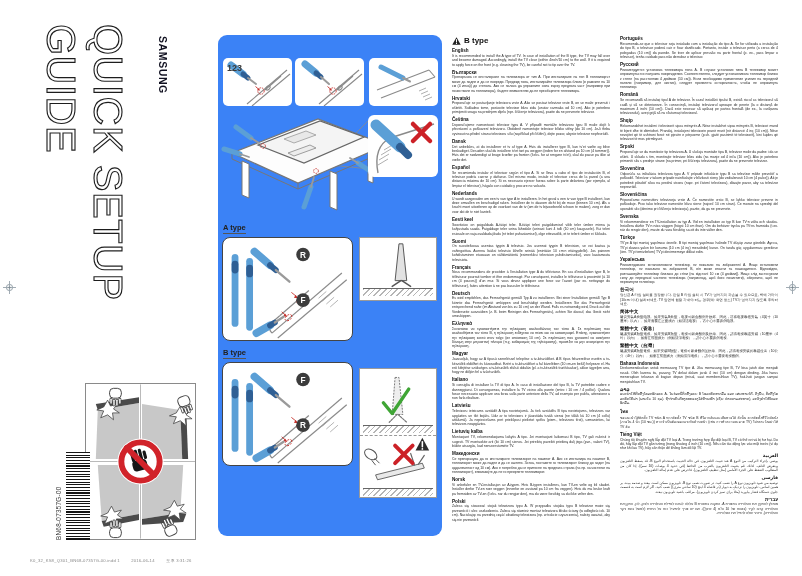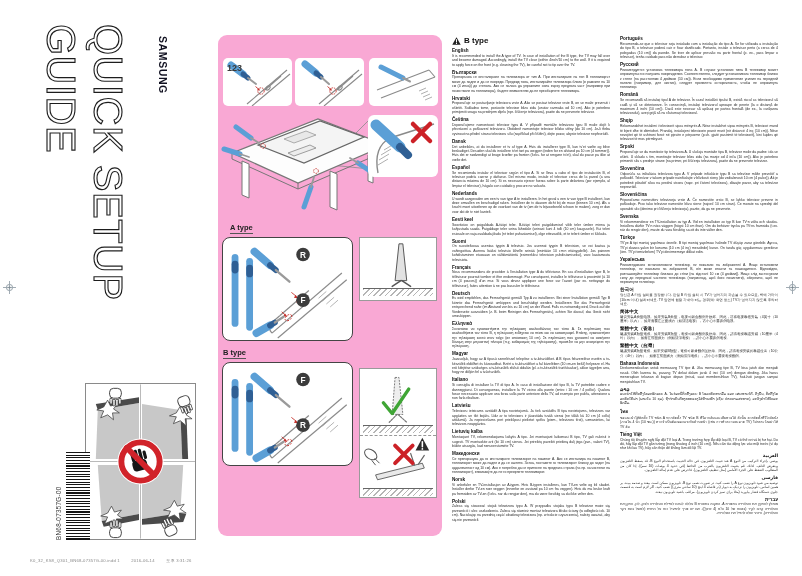--- a/index.html
+++ b/index.html
@@ -13,21 +13,21 @@
   
   .title-wrap{left:131px;top:24px;width:262px;height:97px;transform:rotate(90deg);transform-origin:0 0}
   .title-line{font-size:40px;line-height:47px;letter-spacing:.5px;color:#1d1d1d;font-weight:400;white-space:nowrap}
   @supports (-webkit-text-stroke:1px black){
     .title-line{color:transparent;-webkit-text-stroke:1.15px #1d1d1d}
   }
   .brand-wrap{left:169px;top:36px;width:66px;height:14px;transform:rotate(90deg);transform-origin:0 0;
               font-size:10.5px;font-weight:bold;letter-spacing:.6px;color:#101020;white-space:nowrap}
 
   
-  .panel-gray{left:218px;top:35px;width:224px;height:501px;background:#f9a8d4;border-radius:9px}
+  .panel-gray{left:218px;top:35px;width:224px;height:501px;background:#3b82f6;border-radius:9px}
   .mini{top:23px;width:69px;height:48px;background:#fff;border-radius:5px}
   .mini svg{display:block}
   .detail-x{left:150px;top:80px;width:70px;height:62px;background:#fff;border-radius:6px}
   .main-illu{left:0;top:74px;width:224px;height:112px}
   .type-label{font-size:7.5px;font-weight:bold;color:#222;border-bottom:1px solid #555;padding-bottom:1px;display:inline-block}
   .panel-art{background:#fff;border:1.4px solid #444;border-radius:8px;width:131px;height:104px;box-sizing:border-box}
   .panel-side{background:#fff;border:1px solid #9a9a9a;box-sizing:border-box}
   .hatch{position:absolute;left:3px;right:3px;height:7px;border-top:1px solid #666;
          background:repeating-linear-gradient(135deg,#b5b5b5 0 1px,transparent 1px 4px)}
   .dash-divider{position:absolute;left:0;right:0;border-top:1px dashed #999}
@@ -180,21 +180,21 @@
         <line x1="8" y1="10" x2="32" y2="32" stroke="#5b9fd6" stroke-width="11"></line>
         <line x1="32" y1="32" x2="40" y2="40" stroke="#2f5f94" stroke-width="8"></line>
       </g>
       <g stroke="#cc2127" stroke-width="4.5" stroke-linecap="round">
         <line x1="45" y1="9" x2="62" y2="26"></line>
           <line x1="62" y1="9" x2="45" y2="26"></line>
       </g>
     </svg>
   </div>
 
-  <div class="abs type-label" style="left:12px;top:188px">A type</div>
+  <div class="abs type-label" style="left:5px;top:188px">A type</div>
   <div class="abs panel-art" style="left:4px;top:202px">
     <svg viewBox="0 0 131 104" width="128" height="101">
       <g stroke-linecap="round">
         <line x1="12" y1="20" x2="12" y2="88" stroke="#5b9fd6" stroke-width="7"></line>
         <line x1="12" y1="27" x2="12" y2="33" stroke="#2f5f94" stroke-width="7"></line>
         <line x1="27" y1="24" x2="27" y2="92" stroke="#5b9fd6" stroke-width="7"></line>
         <line x1="27" y1="31" x2="27" y2="37" stroke="#2f5f94" stroke-width="7"></line>
       </g>
       <g fill="none" stroke="#8a8a8a" stroke-width="1.2">
         <path d="M50,98 L122,36"></path>

